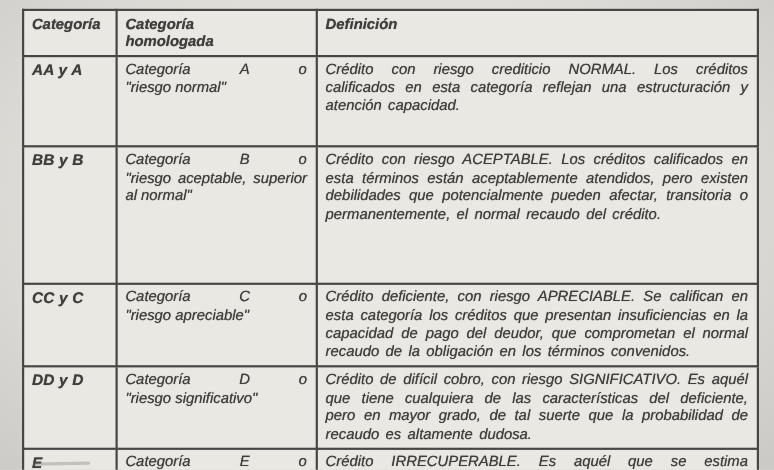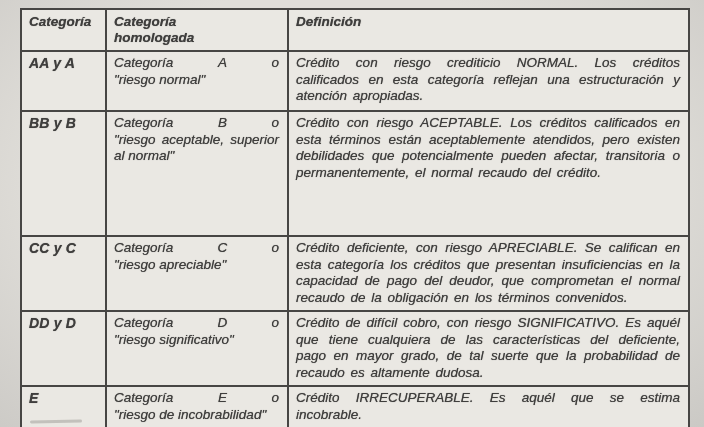--- a/index.html
+++ b/index.html
@@ -80,31 +80,31 @@
     </colgroup>
     <thead>
       <tr style="height:34px">
         <th>Categoría</th>
         <th>Categoría
 homologada</th>
         <th>Definición</th>
       </tr>
     </thead>
     <tbody>
-      <tr style="height:60px">
+      <tr style="height:82px">
         <td class="cat">AA y A</td>
         <td class="hom">
           <div class="homol-top">
             <span>Categoría</span>
             <span>A</span>
             <span>o</span>
           </div>
           <div class="homol-quote">"riesgo normal"</div>
         </td>
-        <td class="def">Crédito con riesgo crediticio NORMAL. Los créditos calificados en esta categoría reflejan una estructuración y atención apropiadas.</td>
+        <td class="def">Crédito con riesgo crediticio NORMAL. Los créditos calificados en esta categoría reflejan una estructuración y atención capacidad.</td>
       </tr>
       <tr style="height:125px">
         <td class="cat">BB y B</td>
         <td class="hom">
           <div class="homol-top">
             <span>Categoría</span>
             <span>B</span>
             <span>o</span>
           </div>
           <div class="homol-quote">"riesgo aceptable, superior al normal"</div>
@@ -126,21 +126,21 @@
       <tr style="height:69px">
         <td class="cat">DD y D</td>
         <td class="hom">
           <div class="homol-top">
             <span>Categoría</span>
             <span>D</span>
             <span>o</span>
           </div>
           <div class="homol-quote">"riesgo significativo"</div>
         </td>
-        <td class="def">Crédito de difícil cobro, con riesgo SIGNIFICATIVO. Es aquél que tiene cualquiera de las características del deficiente, pago en mayor grado, de tal suerte que la probabilidad de recaudo es altamente dudosa.</td>
+        <td class="def">Crédito de difícil cobro, con riesgo SIGNIFICATIVO. Es aquél que tiene cualquiera de las características del deficiente, pero en mayor grado, de tal suerte que la probabilidad de recaudo es altamente dudosa.</td>
       </tr>
       <tr style="height:56px">
         <td class="cat">E</td>
         <td class="hom">
           <div class="homol-top">
             <span>Categoría</span>
             <span>E</span>
             <span>o</span>
           </div>
           <div class="homol-quote">"riesgo de incobrabilidad"</div>

